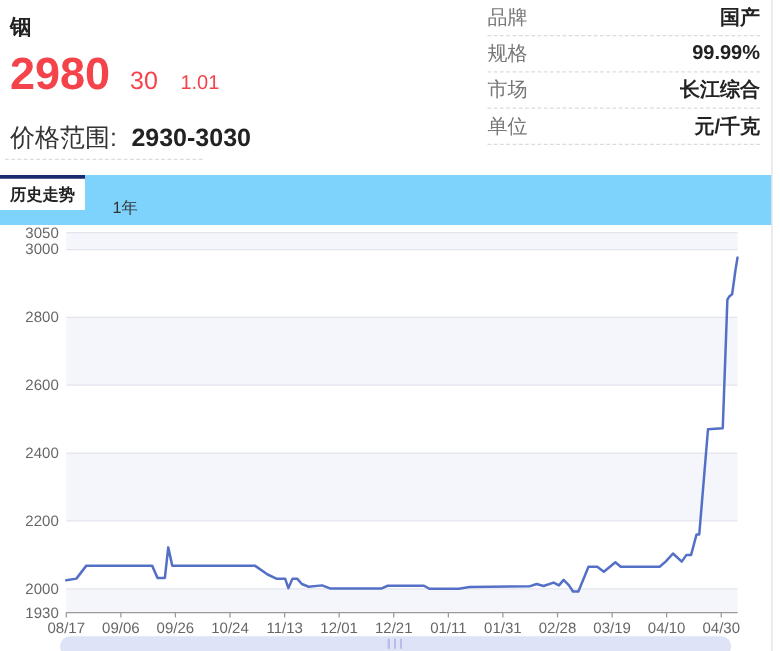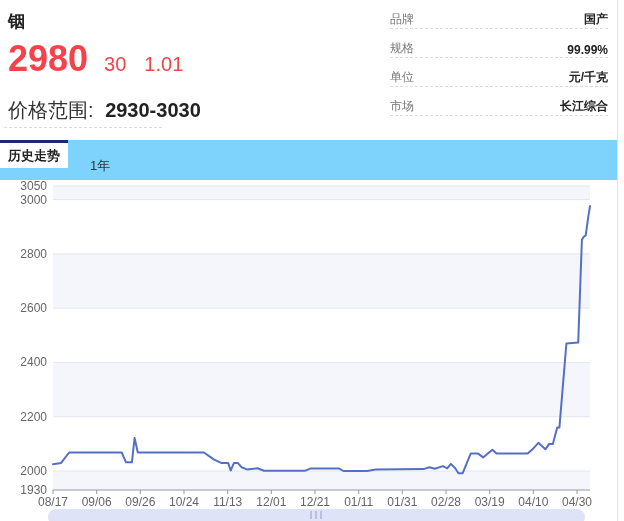--- a/index.html
+++ b/index.html
@@ -11,28 +11,28 @@
     overflow: hidden;
     color: #333;
   }
   .title-row { position: absolute; top: 10px; left: 8px; display: flex; align-items: baseline; }
   .commodity-name { font-size: 17px; font-weight: bold; color: #222; }
   .quote-time { font-size: 13px; color: #999; margin-left: 7px; }
 
   .price-row { position: absolute; top: 38px; left: 8px; display: flex; align-items: baseline; }
   .price-main { font-size: 36px; font-weight: bold; color: var(--price-red); letter-spacing: 0px; }
   .price-change { font-size: 20px; color: var(--price-red); margin-left: 16px; }
-  .price-pct { font-size: 20px; color: var(--price-red); margin-left: 18px; }
+  .price-pct { font-size: 16px; color: var(--price-red); margin-left: 18px; }
 
   .range-row { position: absolute; top: 97px; left: 8px; font-size: 20px; color: #333; }
   .range-value { font-weight: bold; color: #222; margin-left: 6px; }
   .left-divider { position: absolute; top: 127px; left: 4px; width: 158px; border-top: 1px dashed #dcdcdc; }
 
   .info-table { position: absolute; top: 0; left: 390px; width: 218px; }
-  .info-row { display: flex; justify-content: space-between; align-items: flex-end; height: 29px; border-bottom: 1px dashed #dcdcdc; font-size: 12px; }
+  .info-row { display: flex; justify-content: space-between; align-items: center; height: 29px; border-bottom: 1px dashed #dcdcdc; font-size: 16px; }
   .info-label { color: #777; }
   .info-value { color: #222; font-weight: bold; }
 
   .right-edge { position: absolute; top: 0; left: 617px; height: 521px; border-left: 1px solid #e2e2e2; }
 
   .tabbar { position: absolute; top: 140px; left: 0; width: 617px; height: 40px; background: #7dd3fc; display: flex; }
   .tab { height: 28px; line-height: 28px; padding: 12px 22px; font-size: 13px; color: #333; cursor: pointer; }
   .tab.active {
     background: #fff;
     border-top: 3px solid var(--tab-accent);
@@ -76,26 +76,26 @@
 <div class="info-table">
   <div class="info-row">
     <span class="info-label">品牌</span>
     <span class="info-value">国产</span>
   </div>
   <div class="info-row">
     <span class="info-label">规格</span>
     <span class="info-value">99.99%</span>
   </div>
   <div class="info-row">
+    <span class="info-label">市场</span>
+    <span class="info-value">长江综合</span>
+  </div>
+  <div class="info-row">
     <span class="info-label">单位</span>
     <span class="info-value">元/千克</span>
-  </div>
-  <div class="info-row">
-    <span class="info-label">市场</span>
-    <span class="info-value">长江综合</span>
   </div>
 </div>
 
 <div class="right-edge"></div>
 
 <div class="tabbar">
   <div class="tab active">历史走势</div>
   <div class="tab">1年</div>
 </div>
 

